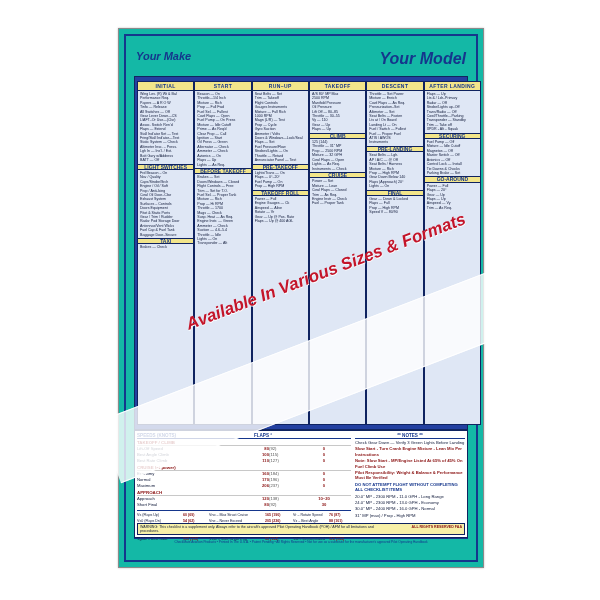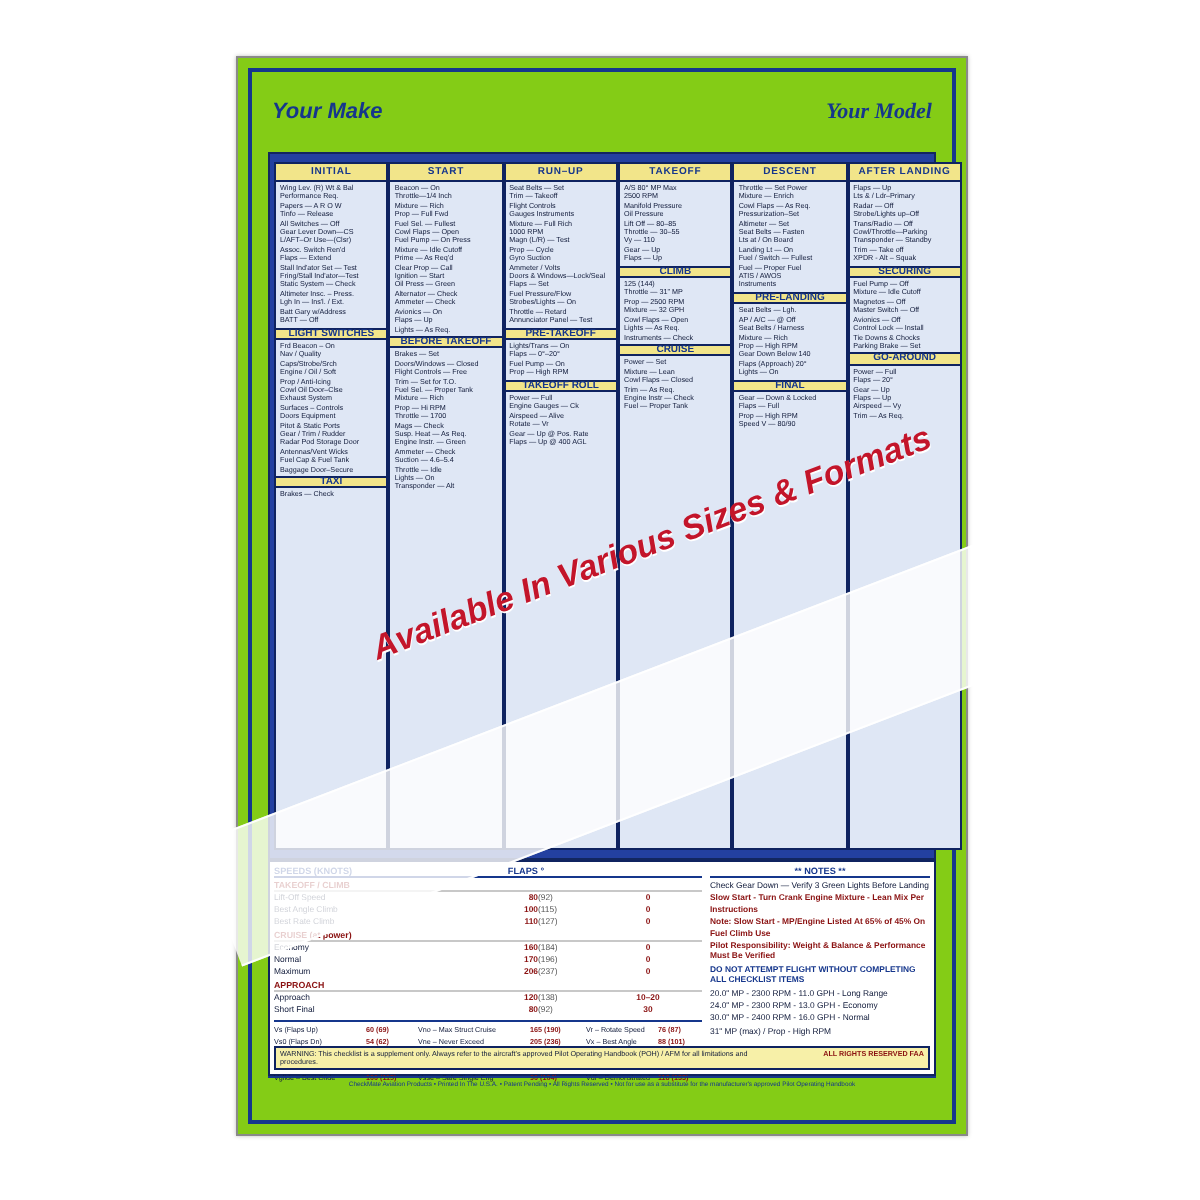--- a/index.html
+++ b/index.html
@@ -1,26 +1,26 @@
 <!DOCTYPE html>
 <html><head>
 <meta charset="utf-8">
 <style>
   html,body{margin:0;padding:0;background:#ffffff;}
   body{width:600px;height:600px;font-family:"Liberation Sans",sans-serif;}
   #page{position:relative;width:600px;height:600px;background:#ffffff;overflow:hidden;}
 
   
-  .card{position:absolute;left:118px;top:28px;width:364px;height:538px;background:#84cc16;border:1px solid #8a8a8a;box-shadow:0 0 2px rgba(0,0,0,.25);}
+  .card{position:absolute;left:118px;top:28px;width:364px;height:538px;background:#14b8a6;border:1px solid #8a8a8a;box-shadow:0 0 2px rgba(0,0,0,.25);}
   .card-inner{position:absolute;left:5px;top:5px;right:5px;bottom:5px;border:2px solid #15368c;}
 
   
   .hdr{position:absolute;left:8px;top:8px;right:8px;height:30px;}
   .hdr .make{position:absolute;left:2px;top:6px;font-size:11px;font-weight:bold;color:#15368c;font-style:italic;}
-  .hdr .model{position:absolute;right:2px;top:6px;font-size:11px;font-weight:bold;color:#15368c;font-style:italic;font-family:Liberation Serif, serif;}
+  .hdr .model{position:absolute;right:2px;top:6px;font-size:16px;font-weight:bold;color:#15368c;font-style:italic;}
   .logo{position:absolute;left:50%;top:0px;transform:translateX(-50%);background:#15368c;color:#ffffff;border-radius:11px;padding:3px 14px 4px 14px;font-size:12px;font-weight:bold;font-style:italic;letter-spacing:.2px;}
   .logo .dot{color:#e23b2e;}
 
   
   .band{position:absolute;left:8px;top:40px;right:8px;height:352px;background:#2340a0;border:1px solid #12265f;}
 
   .col{position:absolute;top:4px;background:#dfe7f5;border:1px solid #0f2360;overflow:hidden;}
   .col-title{background:#f2e58a;border-bottom:1px solid #0f2360;color:#15368c;font-size:5px;font-weight:bold;text-align:center;letter-spacing:.4px;padding:1px 0;}
   .col-body{font-size:3.6px;line-height:4.4px;color:#101a3a;padding:1px 2px;}
   .sect{background:#f2e58a;border-top:1px solid #0f2360;border-bottom:1px solid #0f2360;color:#15368c;font-size:5px;font-weight:bold;text-align:center;margin:1px -2px;}

